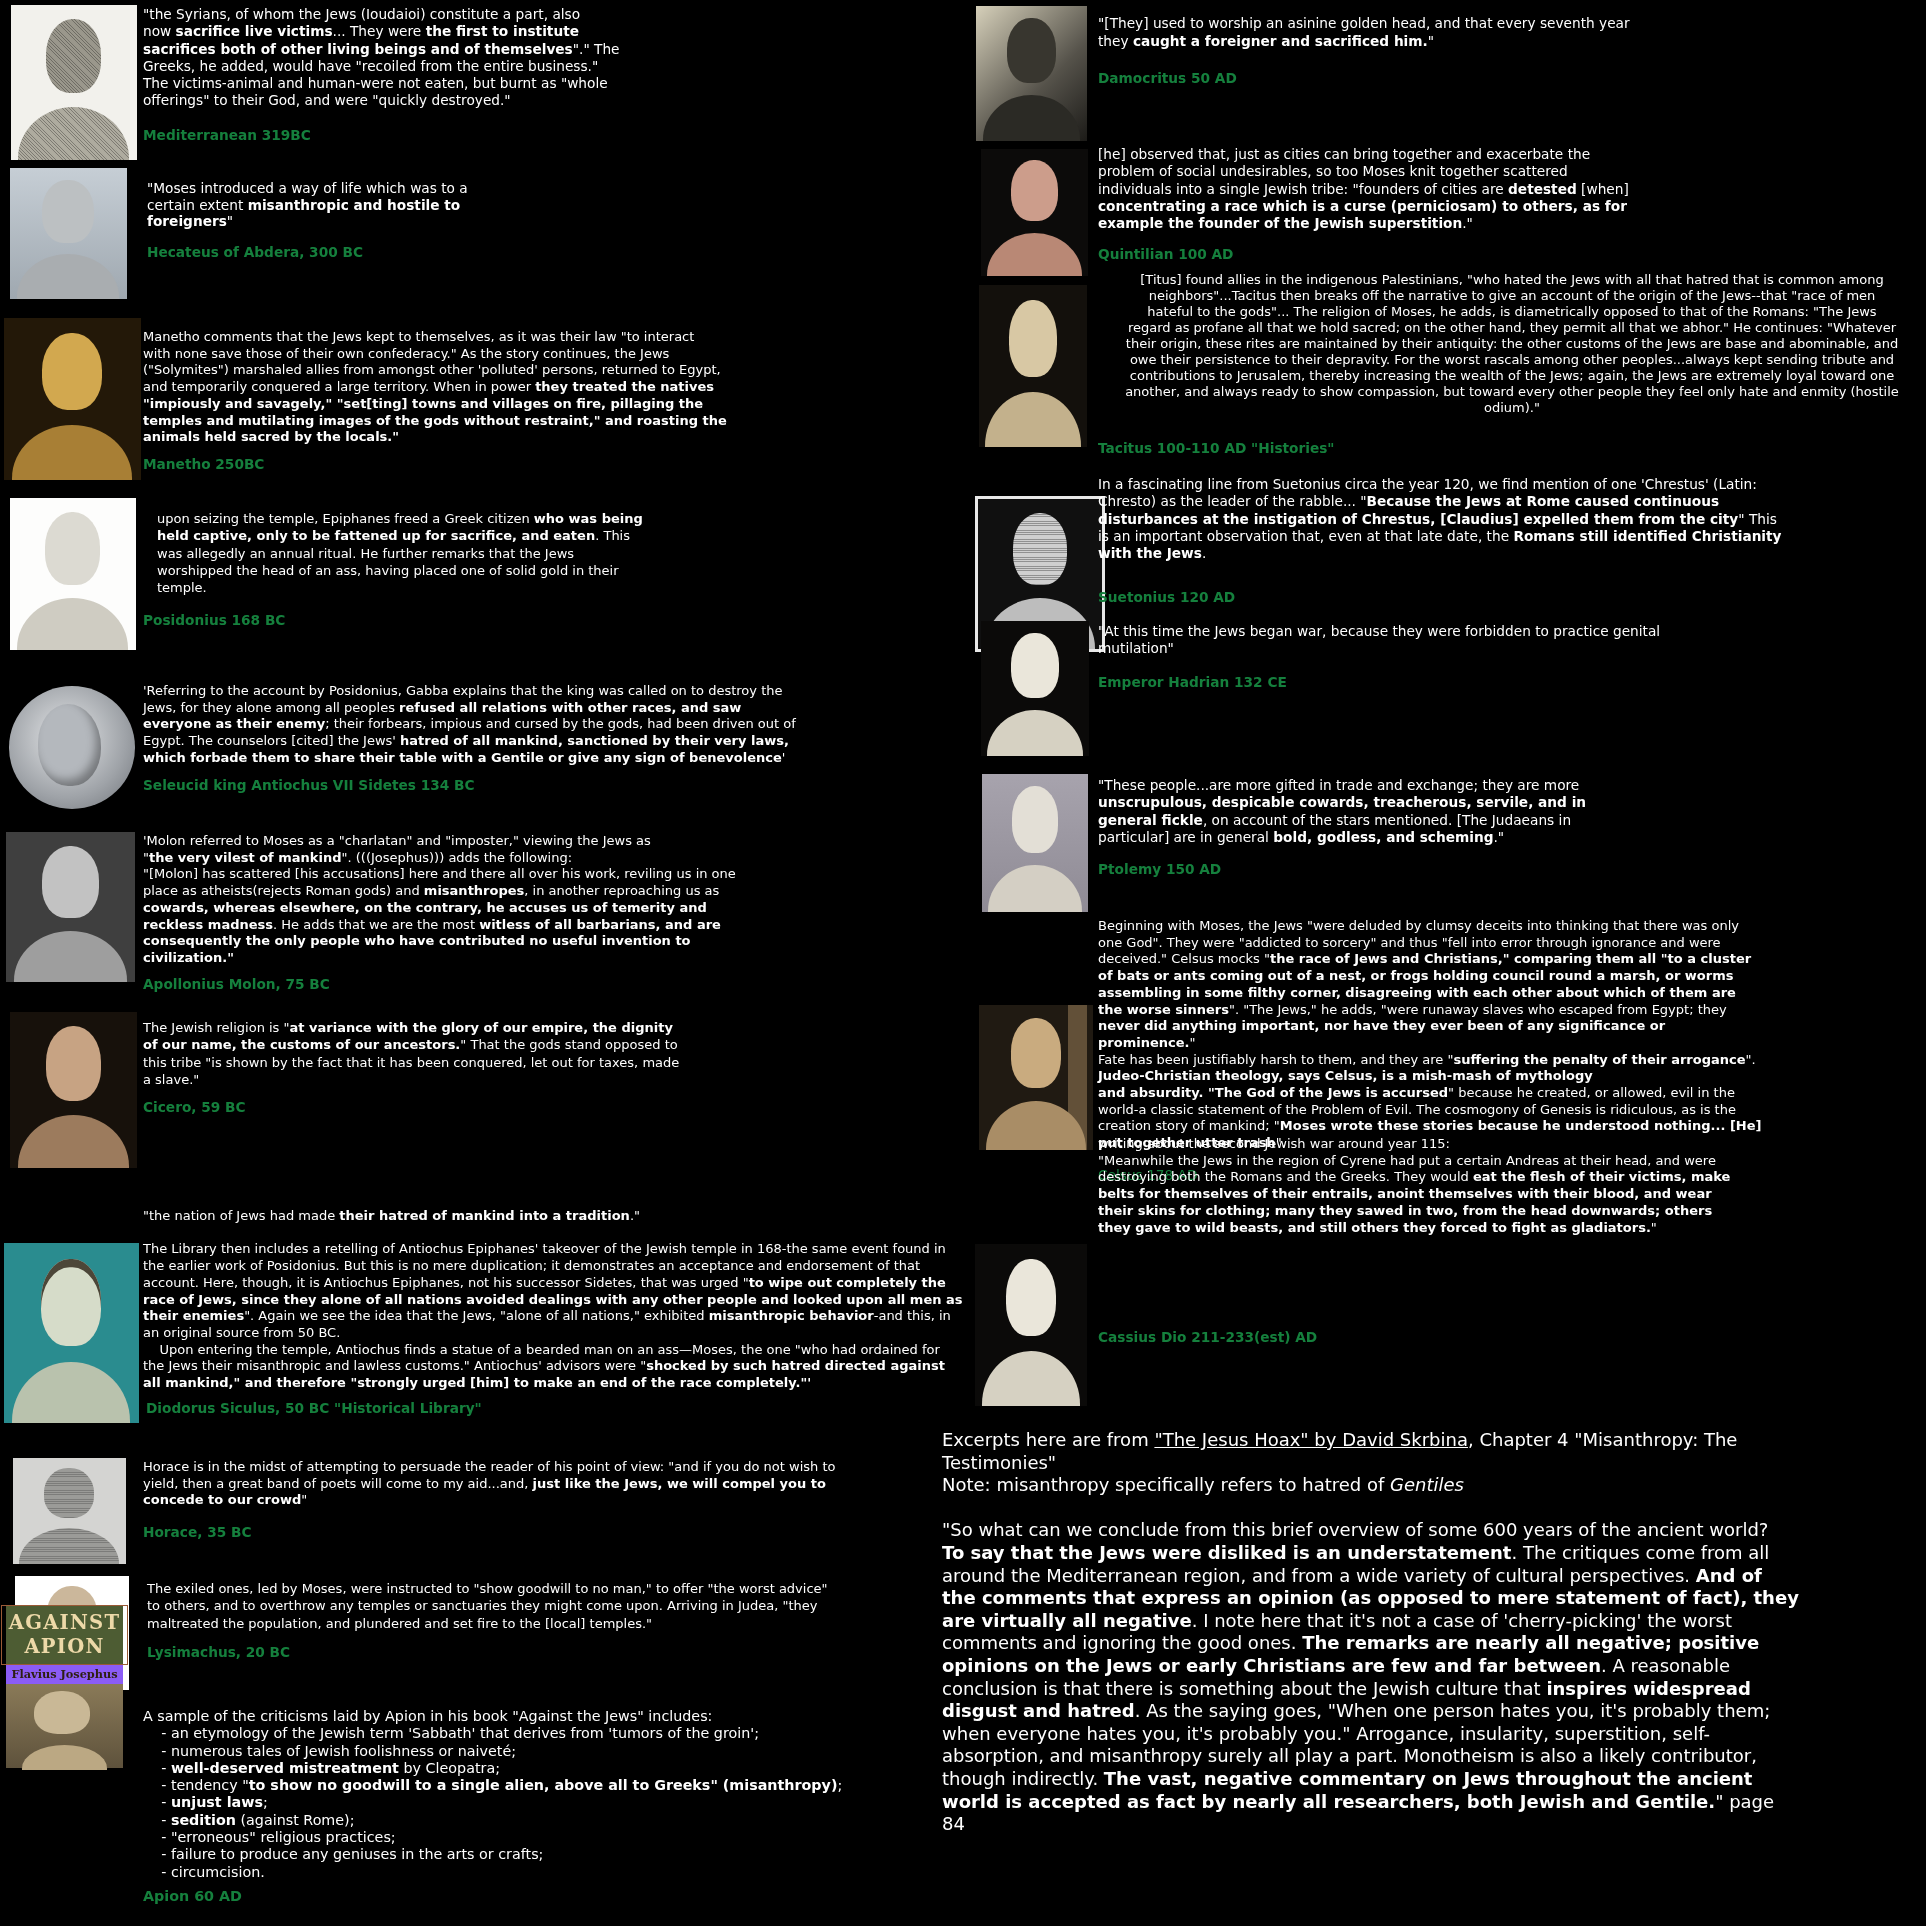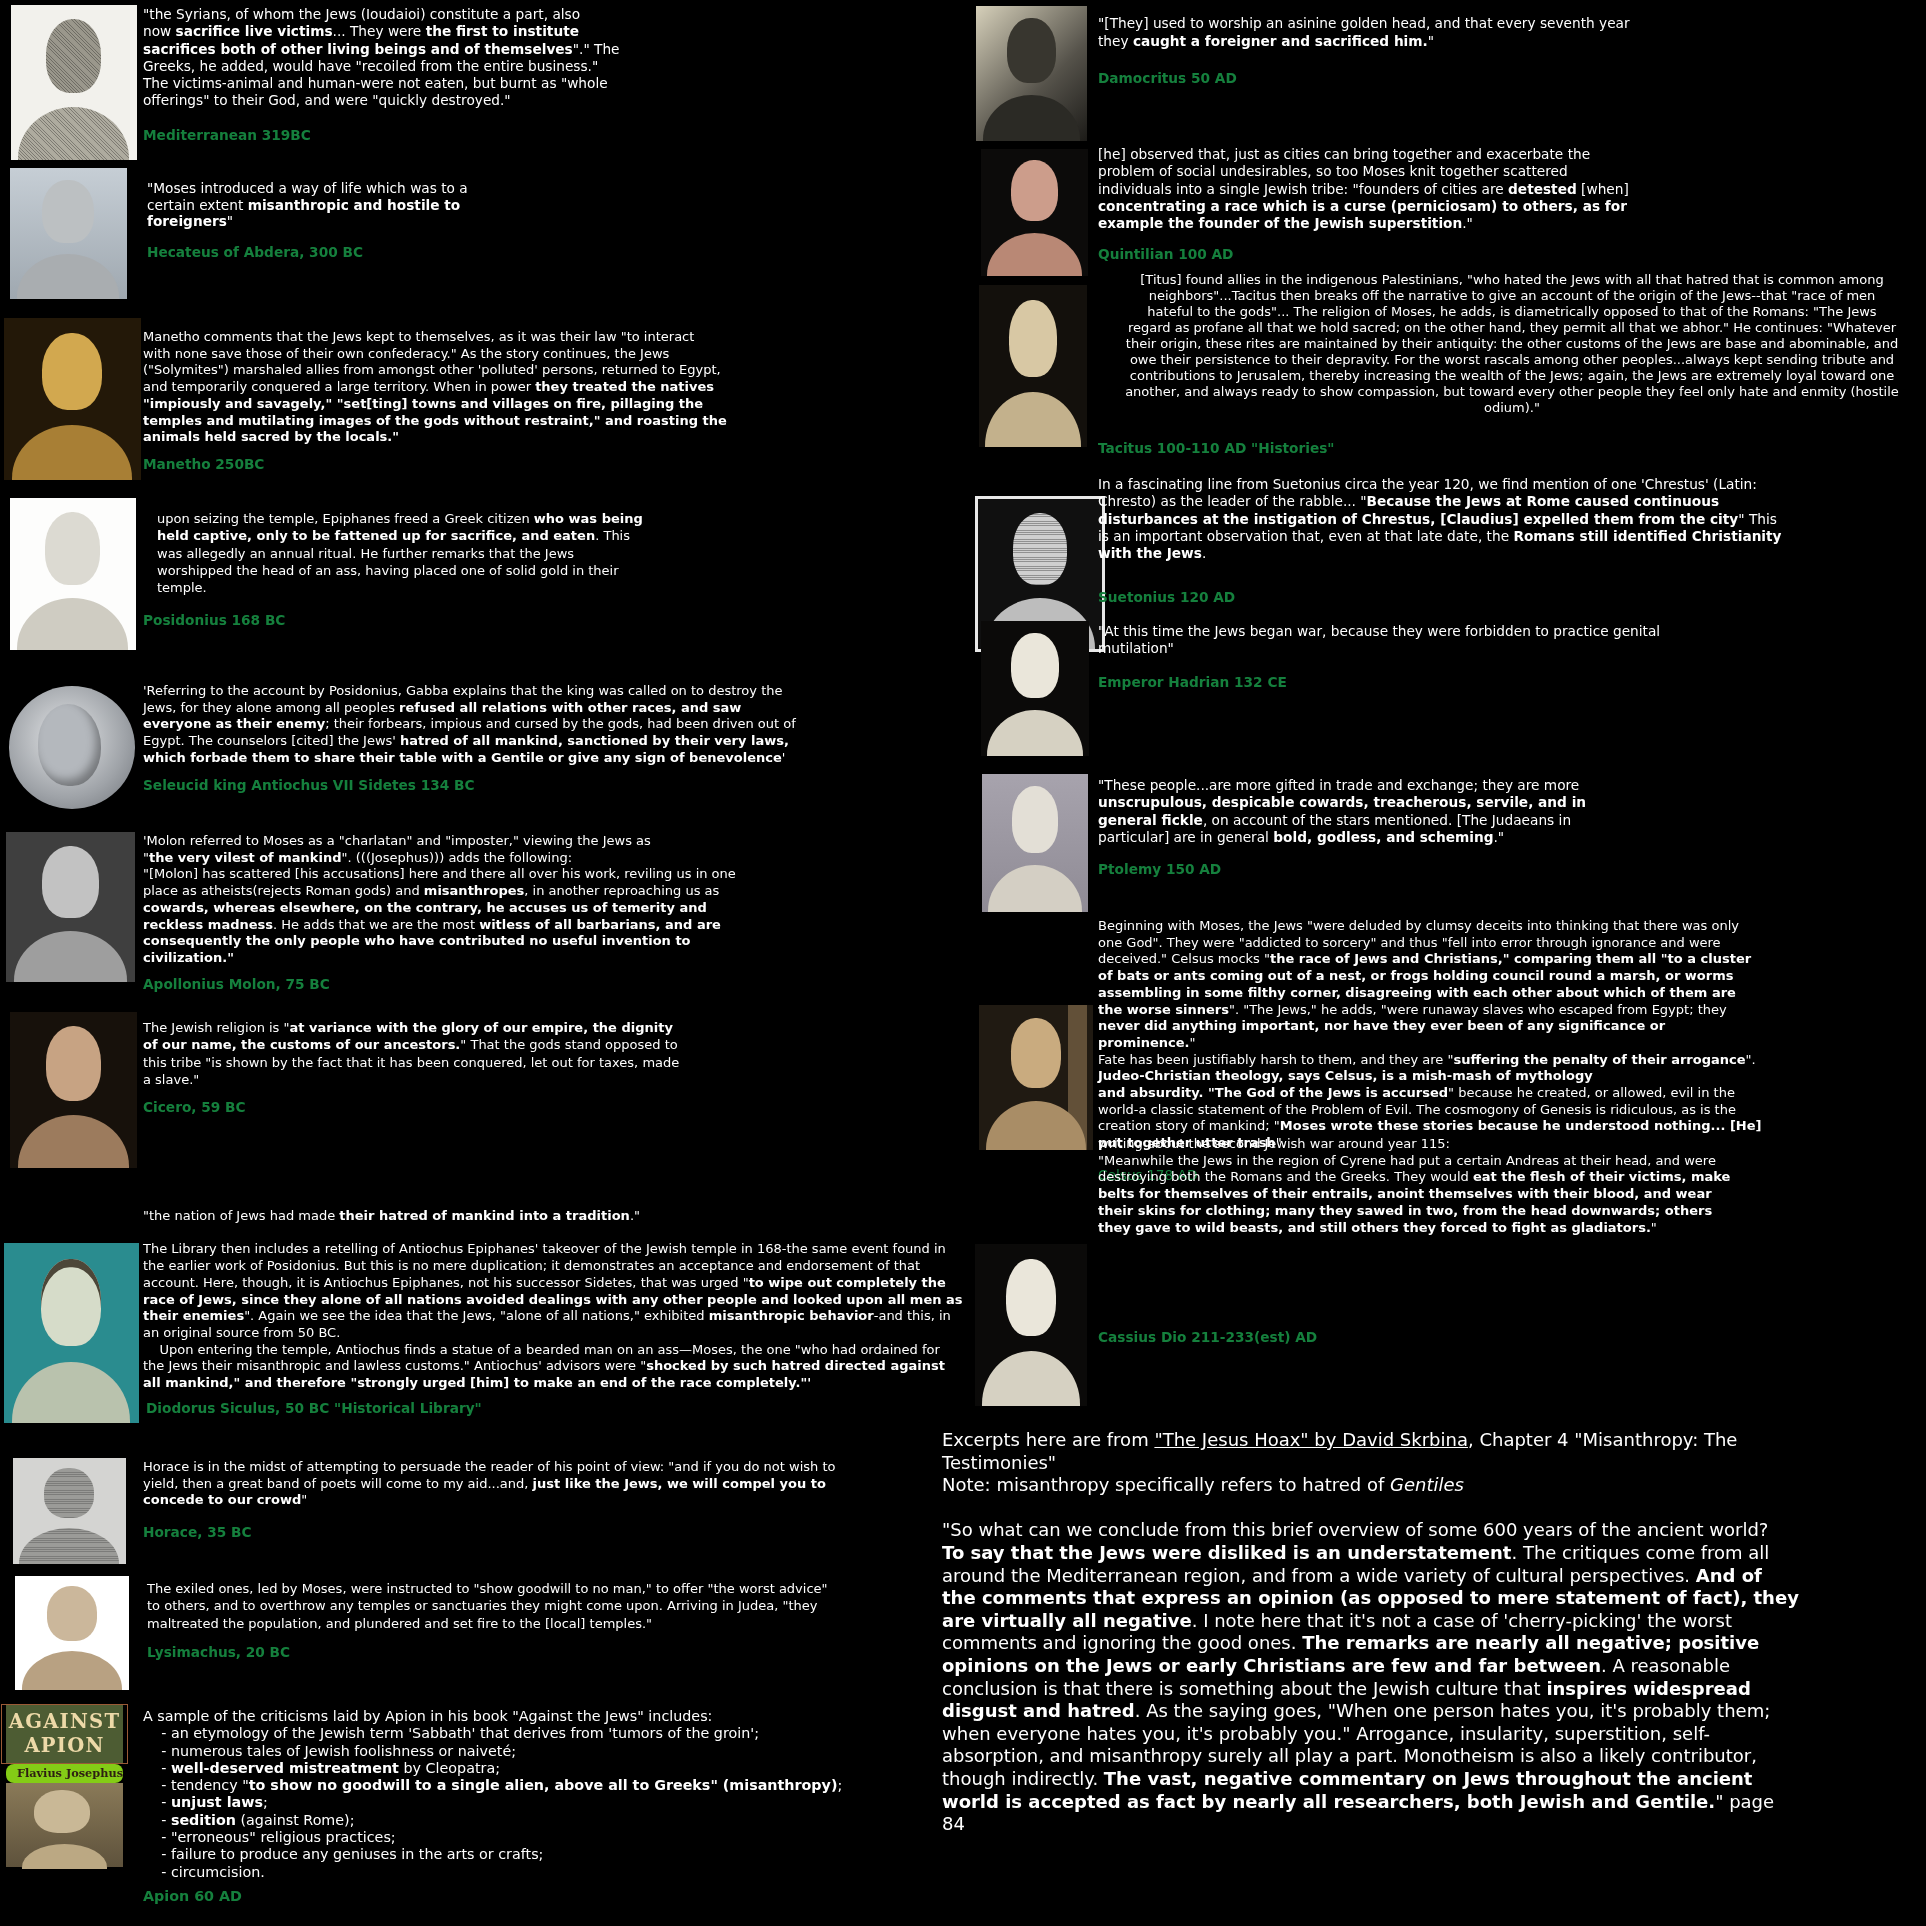--- a/index.html
+++ b/index.html
@@ -58,21 +58,21 @@
   .p-column{background:#201a12;}
   .p-column::after{content:"";position:absolute;right:5%;top:0;width:17%;height:100%;background:#6e5b40;opacity:.85;}
   .p-column .head{background:#c9ab7f;z-index:1;} .p-column .shoulders{background:#a98d66;z-index:1;}
 
   
   .bookcover{position:absolute;display:flex;flex-direction:column;}
   .bc-top{background:#4d5c33;flex:0 0 32%;display:flex;align-items:center;justify-content:center;}
   .bc-frame{border:1.2px solid #9a5a36;padding:4.8px 7.1px;text-align:center;}
   .bc-title{font-family:"DejaVu Serif","Liberation Serif",serif;font-weight:bold;color:#edd9a8;
     font-size:19.6px;line-height:24px;letter-spacing:1.2px;white-space:pre;}
-  .bc-band{background:#84cc16;flex:0 0 12%;display:flex;align-items:center;justify-content:flex-end;border-radius:8px;}
+  .bc-band{background:#8b5cf6;flex:0 0 12%;display:flex;align-items:center;justify-content:center;}
   .bc-author{font-family:"DejaVu Serif","Liberation Serif",serif;font-weight:bold;color:#2e1f12;font-size:11.3px;}
   .bc-photo{flex:1;position:relative;background:linear-gradient(#8a7a58,#5e523c);}
   .bc-photo .head{position:absolute;left:24%;top:8%;width:48%;height:52%;border-radius:48% 48% 42% 42%;background:#c9b896;}
   .bc-photo .shoulders{position:absolute;left:14%;bottom:-2%;width:72%;height:30%;border-radius:60% 60% 0 0/110% 110% 0 0;background:#bba883;}
 
   
   #L0 .portrait{left:10.7px;top:4.8px;width:126px;height:155px;}
   #L0 .txt{left:143px;top:6px;width:607px;font-size:13.7px;line-height:17.3px;}
   #L0 .label{left:143px;top:127px;}
   #L1 .portrait{left:9.5px;top:168px;width:117px;height:131px;}
@@ -95,21 +95,21 @@
   #L6 .label{left:143px;top:1099px;}
   #L7 .portrait{left:3.6px;top:1243px;width:135px;height:180px;}
   #L7 .txt{left:143px;top:1208px;width:833px;font-size:13px;line-height:16.7px;}
   #L7 .label{left:146px;top:1400px;}
   #L8 .portrait{left:12.5px;top:1458px;width:113px;height:106px;}
   #L8 .txt{left:143px;top:1459px;width:845px;font-size:13px;line-height:16.7px;}
   #L8 .label{left:143px;top:1524px;}
   #L9 .portrait{left:15px;top:1576px;width:114px;height:114px;}
   #L9 .txt{left:147px;top:1580px;width:809px;font-size:13px;line-height:17.3px;}
   #L9 .label{left:147px;top:1644px;}
-  #L10 .bookcover{left:6px;top:1704px;width:117px;height:163px;}
+  #L10 .bookcover{left:6px;top:1605px;width:117px;height:163px;}
   #L10 .txt{left:143px;top:1708px;width:851px;font-size:14.3px;line-height:17.3px;}
   #L10 .label{left:143px;top:1888px;font-size:14.3px;}
 
   
   #R0 .portrait{left:976px;top:6px;width:111px;height:135px;}
   #R0 .txt{left:1098px;top:14.3px;width:607px;font-size:13.7px;line-height:18px;}
   #R0 .label{left:1098px;top:70px;}
   #R1 .portrait{left:981px;top:149px;width:107px;height:127px;}
   #R1 .txt{left:1098px;top:146px;width:679px;font-size:13.7px;line-height:17.3px;}
   #R1 .label{left:1098px;top:246px;}

